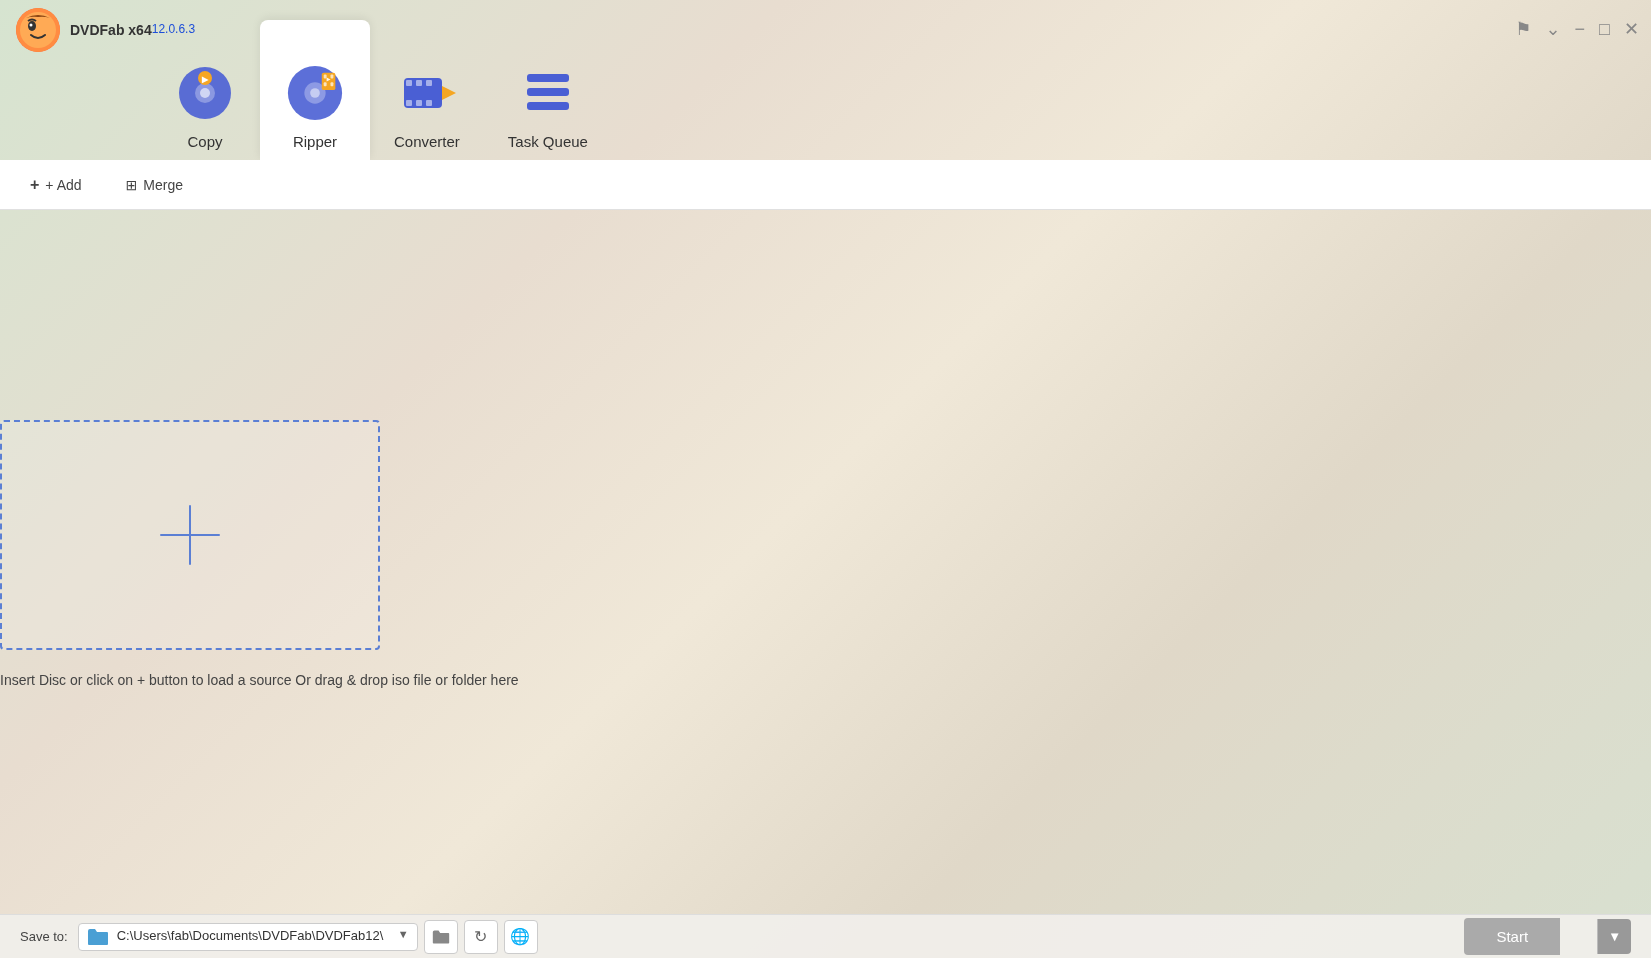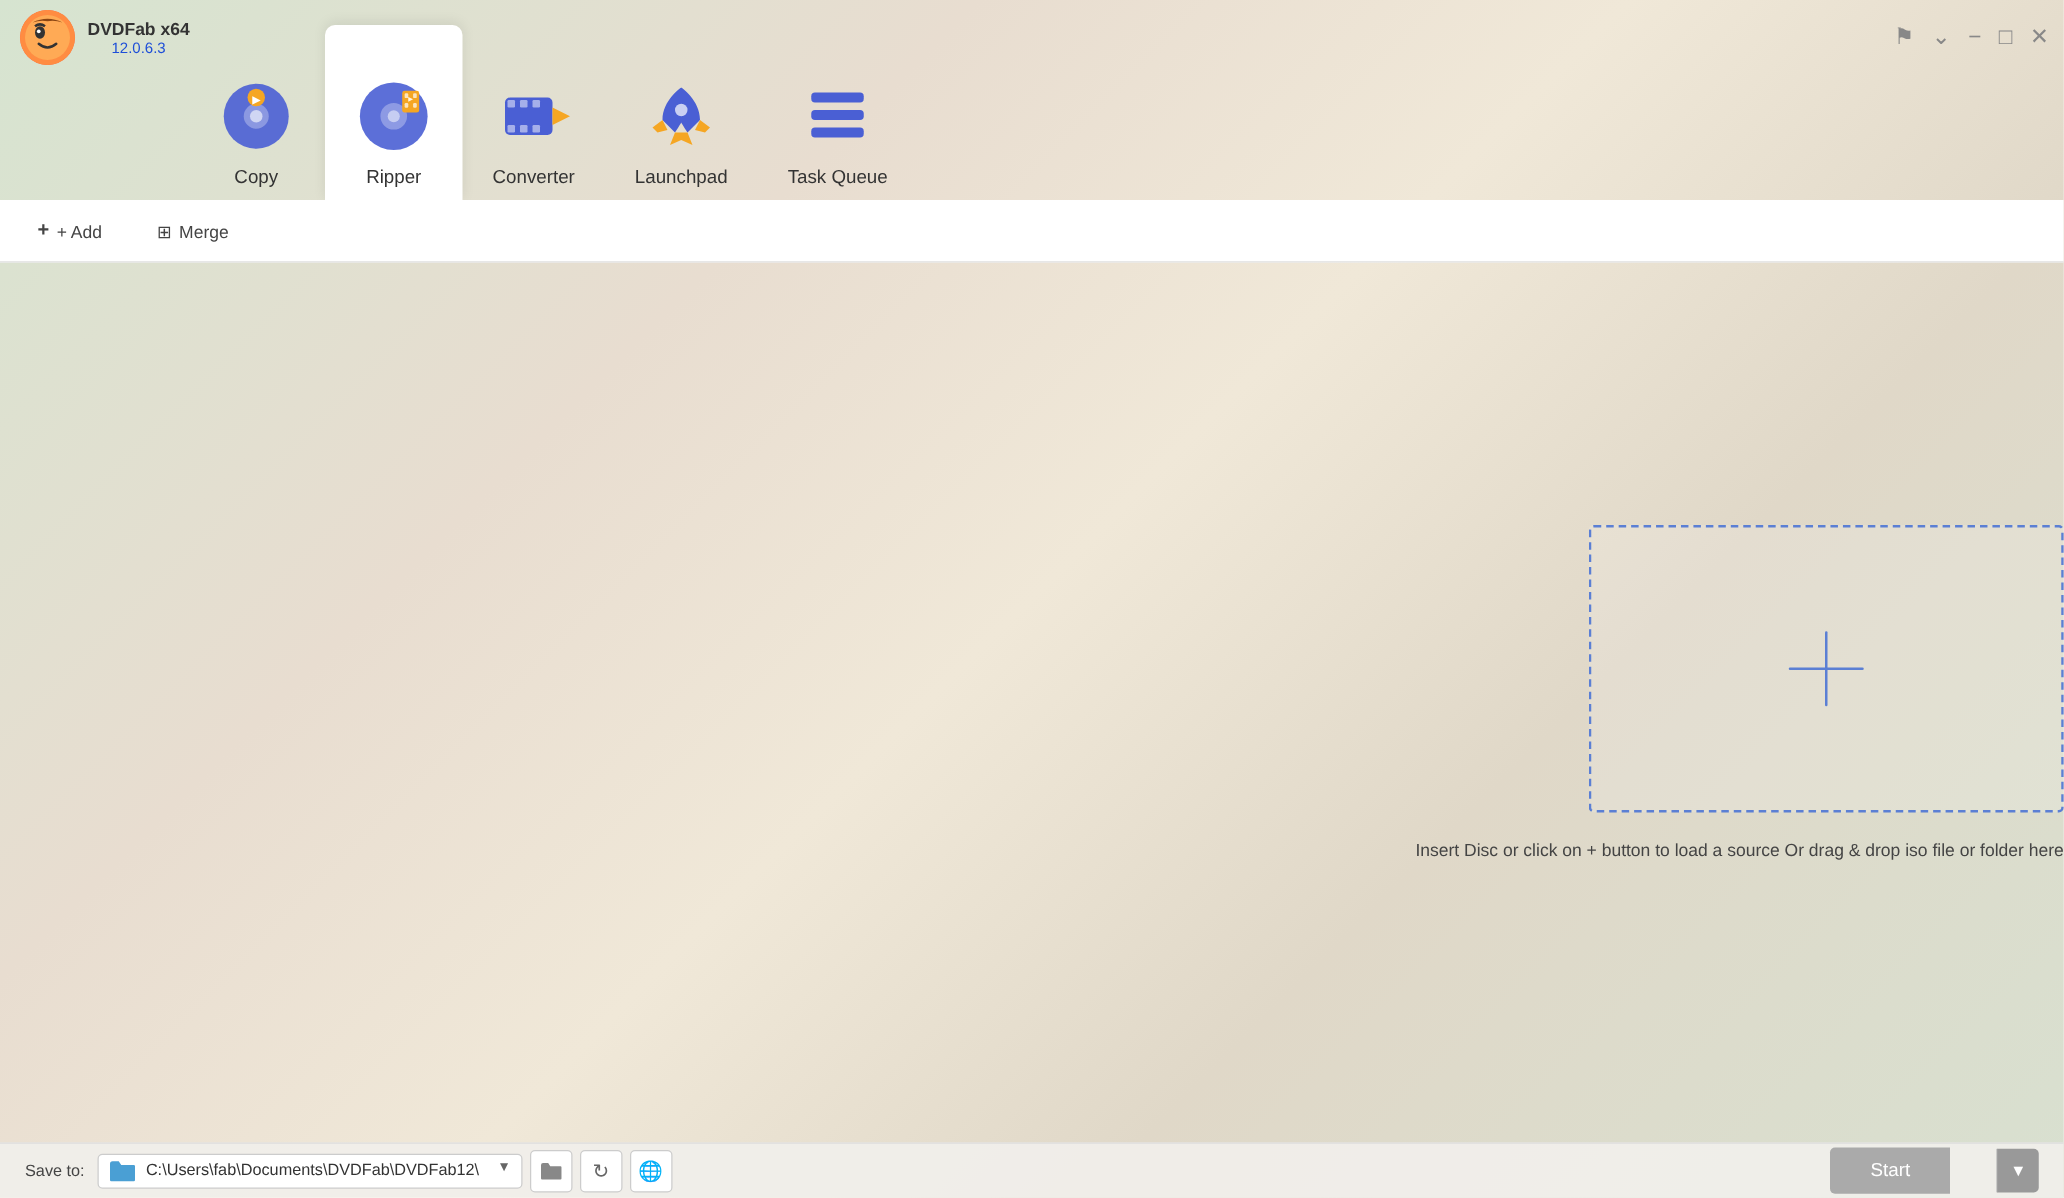--- a/index.html
+++ b/index.html
@@ -29,22 +29,21 @@
       background: #ff6b35;
       display: flex;
       align-items: center;
       justify-content: center;
       margin-right: 10px;
       overflow: hidden;
       flex-shrink: 0;
     }
     .app-title-block {
       display: flex;
-      flex-direction: column;
-      align-items: center;
+      flex-direction: row;
     }
     .app-title {
       font-size: 14px;
       font-weight: 700;
       color: #333;
     }
     .app-version {
       font-size: 12px;
       color: #1d4ed8;
     }
@@ -128,21 +127,21 @@
       border-radius: 4px;
     }
 
     
     .main-content {
       position: absolute;
       top: 210px;
       left: 0; right: 0;
       bottom: 60px;
       display: flex;
-      align-items: flex-end;
+      align-items: flex-start;
       justify-content: center;
       flex-direction: column;
     }
 
     
     .drop-zone {
       width: 380px;
       height: 230px;
       border: 2px dashed #5b7fd4;
       border-radius: 4px;
@@ -343,33 +342,20 @@
         <rect x="8" y="36" width="6" height="6" rx="1" fill="white" opacity="0.5"></rect>
         <rect x="18" y="36" width="6" height="6" rx="1" fill="white" opacity="0.5"></rect>
         <rect x="28" y="36" width="6" height="6" rx="1" fill="white" opacity="0.5"></rect>
         <polygon points="44,22 58,29 44,36" fill="#f5a623"></polygon>
       </svg>
     </div>
     <span class="nav-item-label">Converter</span>
   </div>
 
 
-  <div class="nav-item">
-    <div class="nav-item-icon">
-      <svg width="58" height="58" viewBox="0 0 58 58">
-
-        <path d="M29 6 C29 6 44 16 44 32 L34 42 C34 42 30 36 29 34 C28 36 24 42 24 42 L14 32 C14 16 29 6 29 6Z" fill="#4a5fd4"></path>
-        <circle cx="29" cy="24" r="5" fill="white" opacity="0.7"></circle>
-        <path d="M14 32 L6 38 L10 42 L18 40Z" fill="#f5a623"></path>
-        <path d="M44 32 L52 38 L48 42 L40 40Z" fill="#f5a623"></path>
-        <path d="M24 42 L20 52 L29 48 L38 52 L34 42Z" fill="#f5a623"></path>
-      </svg>
-    </div>
-    <span class="nav-item-label">Launchpad</span>
-  </div>
 
   <div class="nav-item">
     <div class="nav-item-icon">
       <svg width="58" height="58" viewBox="0 0 58 58">
         <rect x="8" y="10" width="42" height="8" rx="3" fill="#4a5fd4"></rect>
         <rect x="8" y="24" width="42" height="8" rx="3" fill="#4a5fd4"></rect>
         <rect x="8" y="38" width="42" height="8" rx="3" fill="#4a5fd4"></rect>
       </svg>
     </div>
     <span class="nav-item-label">Task Queue</span>

